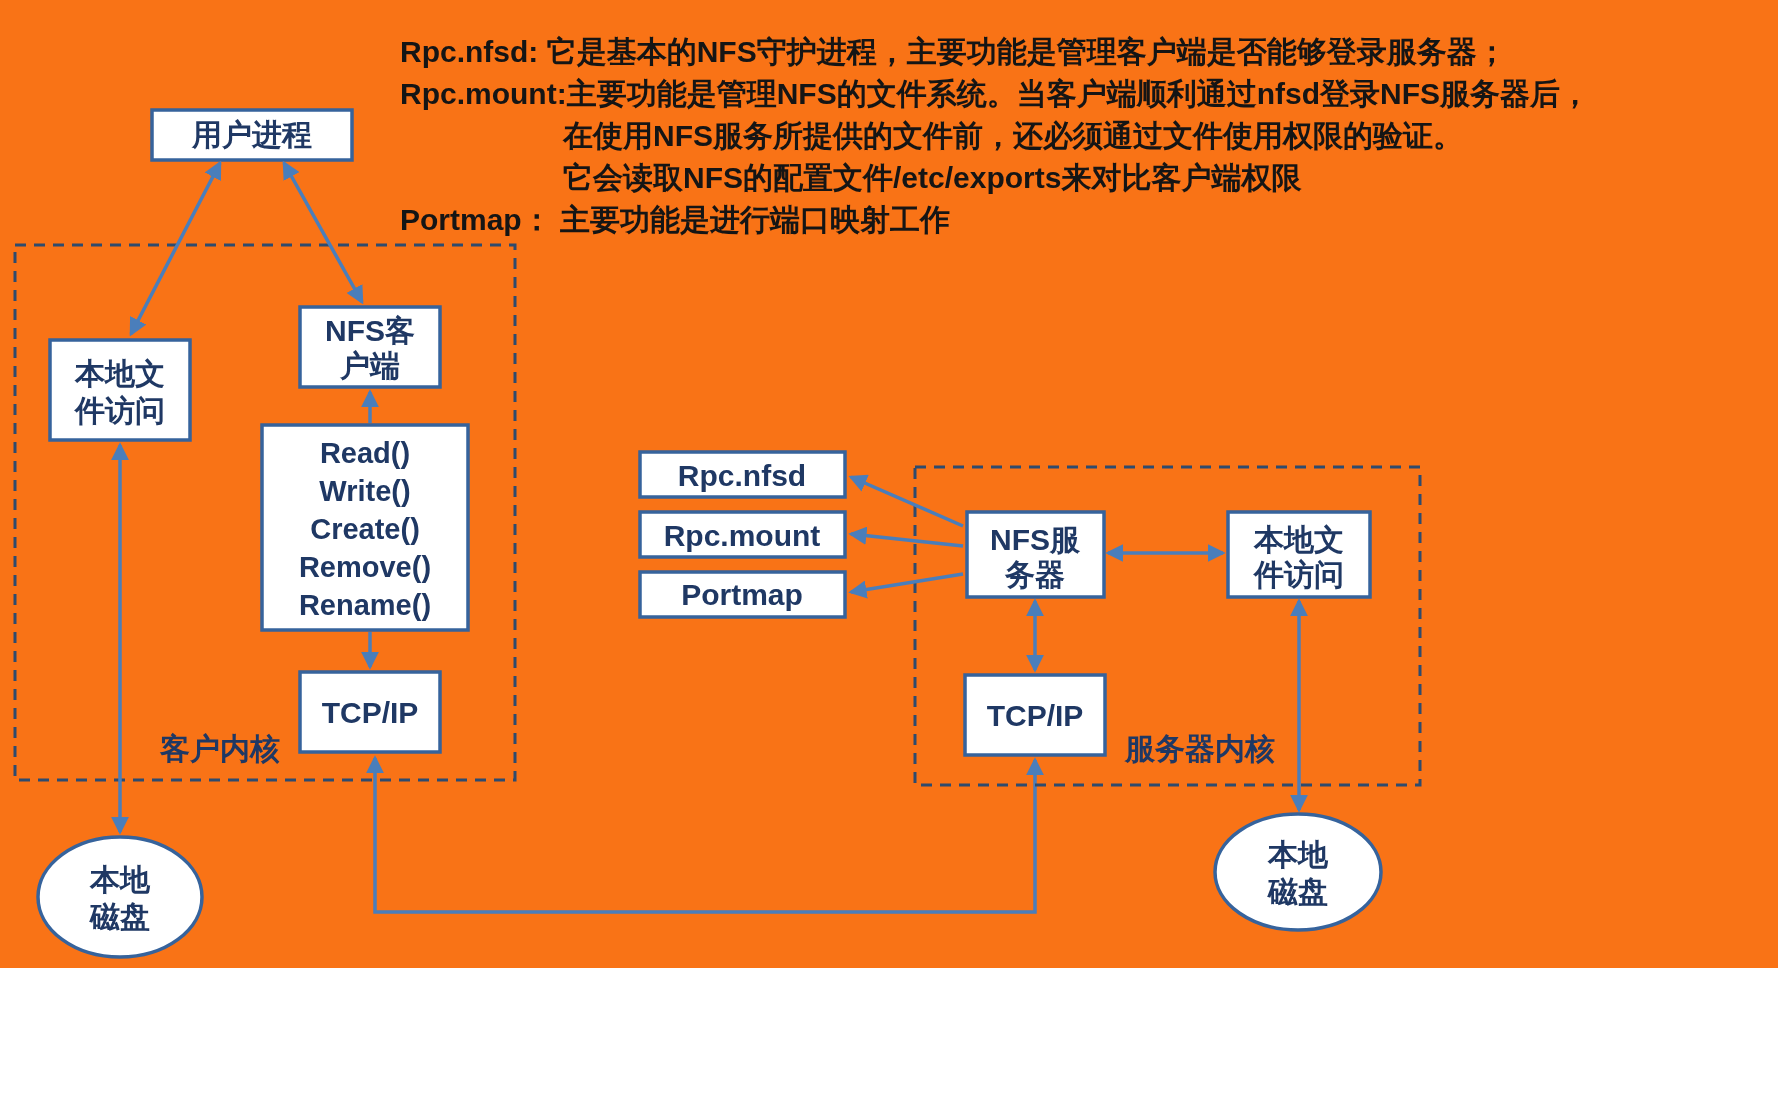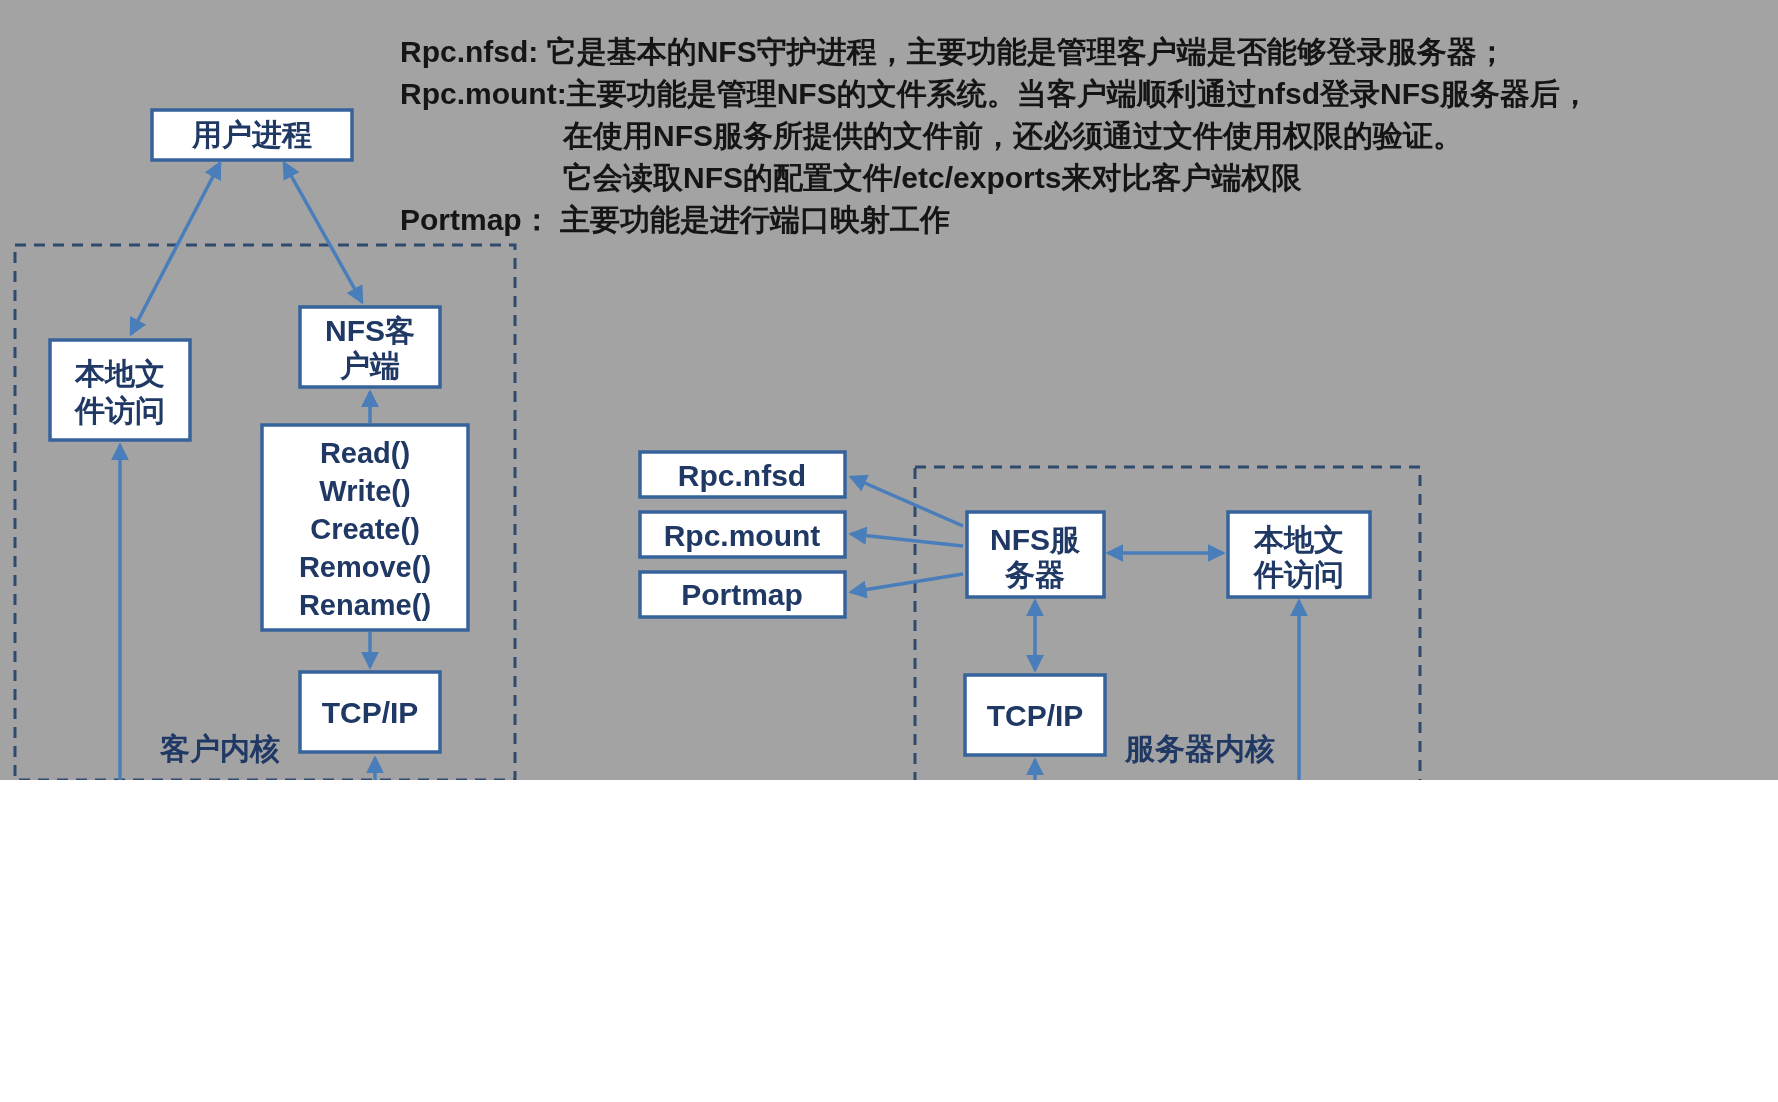--- a/index.html
+++ b/index.html
@@ -1,16 +1,16 @@
 <!DOCTYPE html>
 <html><head>
 <meta charset="utf-8">
 <style>
   html,body{margin:0;padding:0;background:#ffffff;}
-  .stage{position:relative;width:1778px;height:780px;background:#a3a3a3;
+  .stage{position:relative;width:1778px;height:968px;background:#f97316;
          font-family:"Liberation Sans", sans-serif;overflow:hidden;}
   svg{display:block;}
   .box{fill:#ffffff;stroke:#36639C;stroke-width:3.5;}
   .kernel{fill:none;stroke:#2E4B6E;stroke-width:3;stroke-dasharray:11 8;}
   .arrow{stroke:#4A7EBB;stroke-width:3.5;fill:none;}
   .box-label{fill:#1F3864;font-size:30px;font-weight:600;text-anchor:middle;
              font-family:"Liberation Sans", sans-serif;}
   .ops-label{fill:#1F3864;font-size:29px;font-weight:600;text-anchor:middle;
              font-family:"Liberation Sans", sans-serif;}
   .kernel-label{fill:#1F3864;font-size:30px;font-weight:600;

